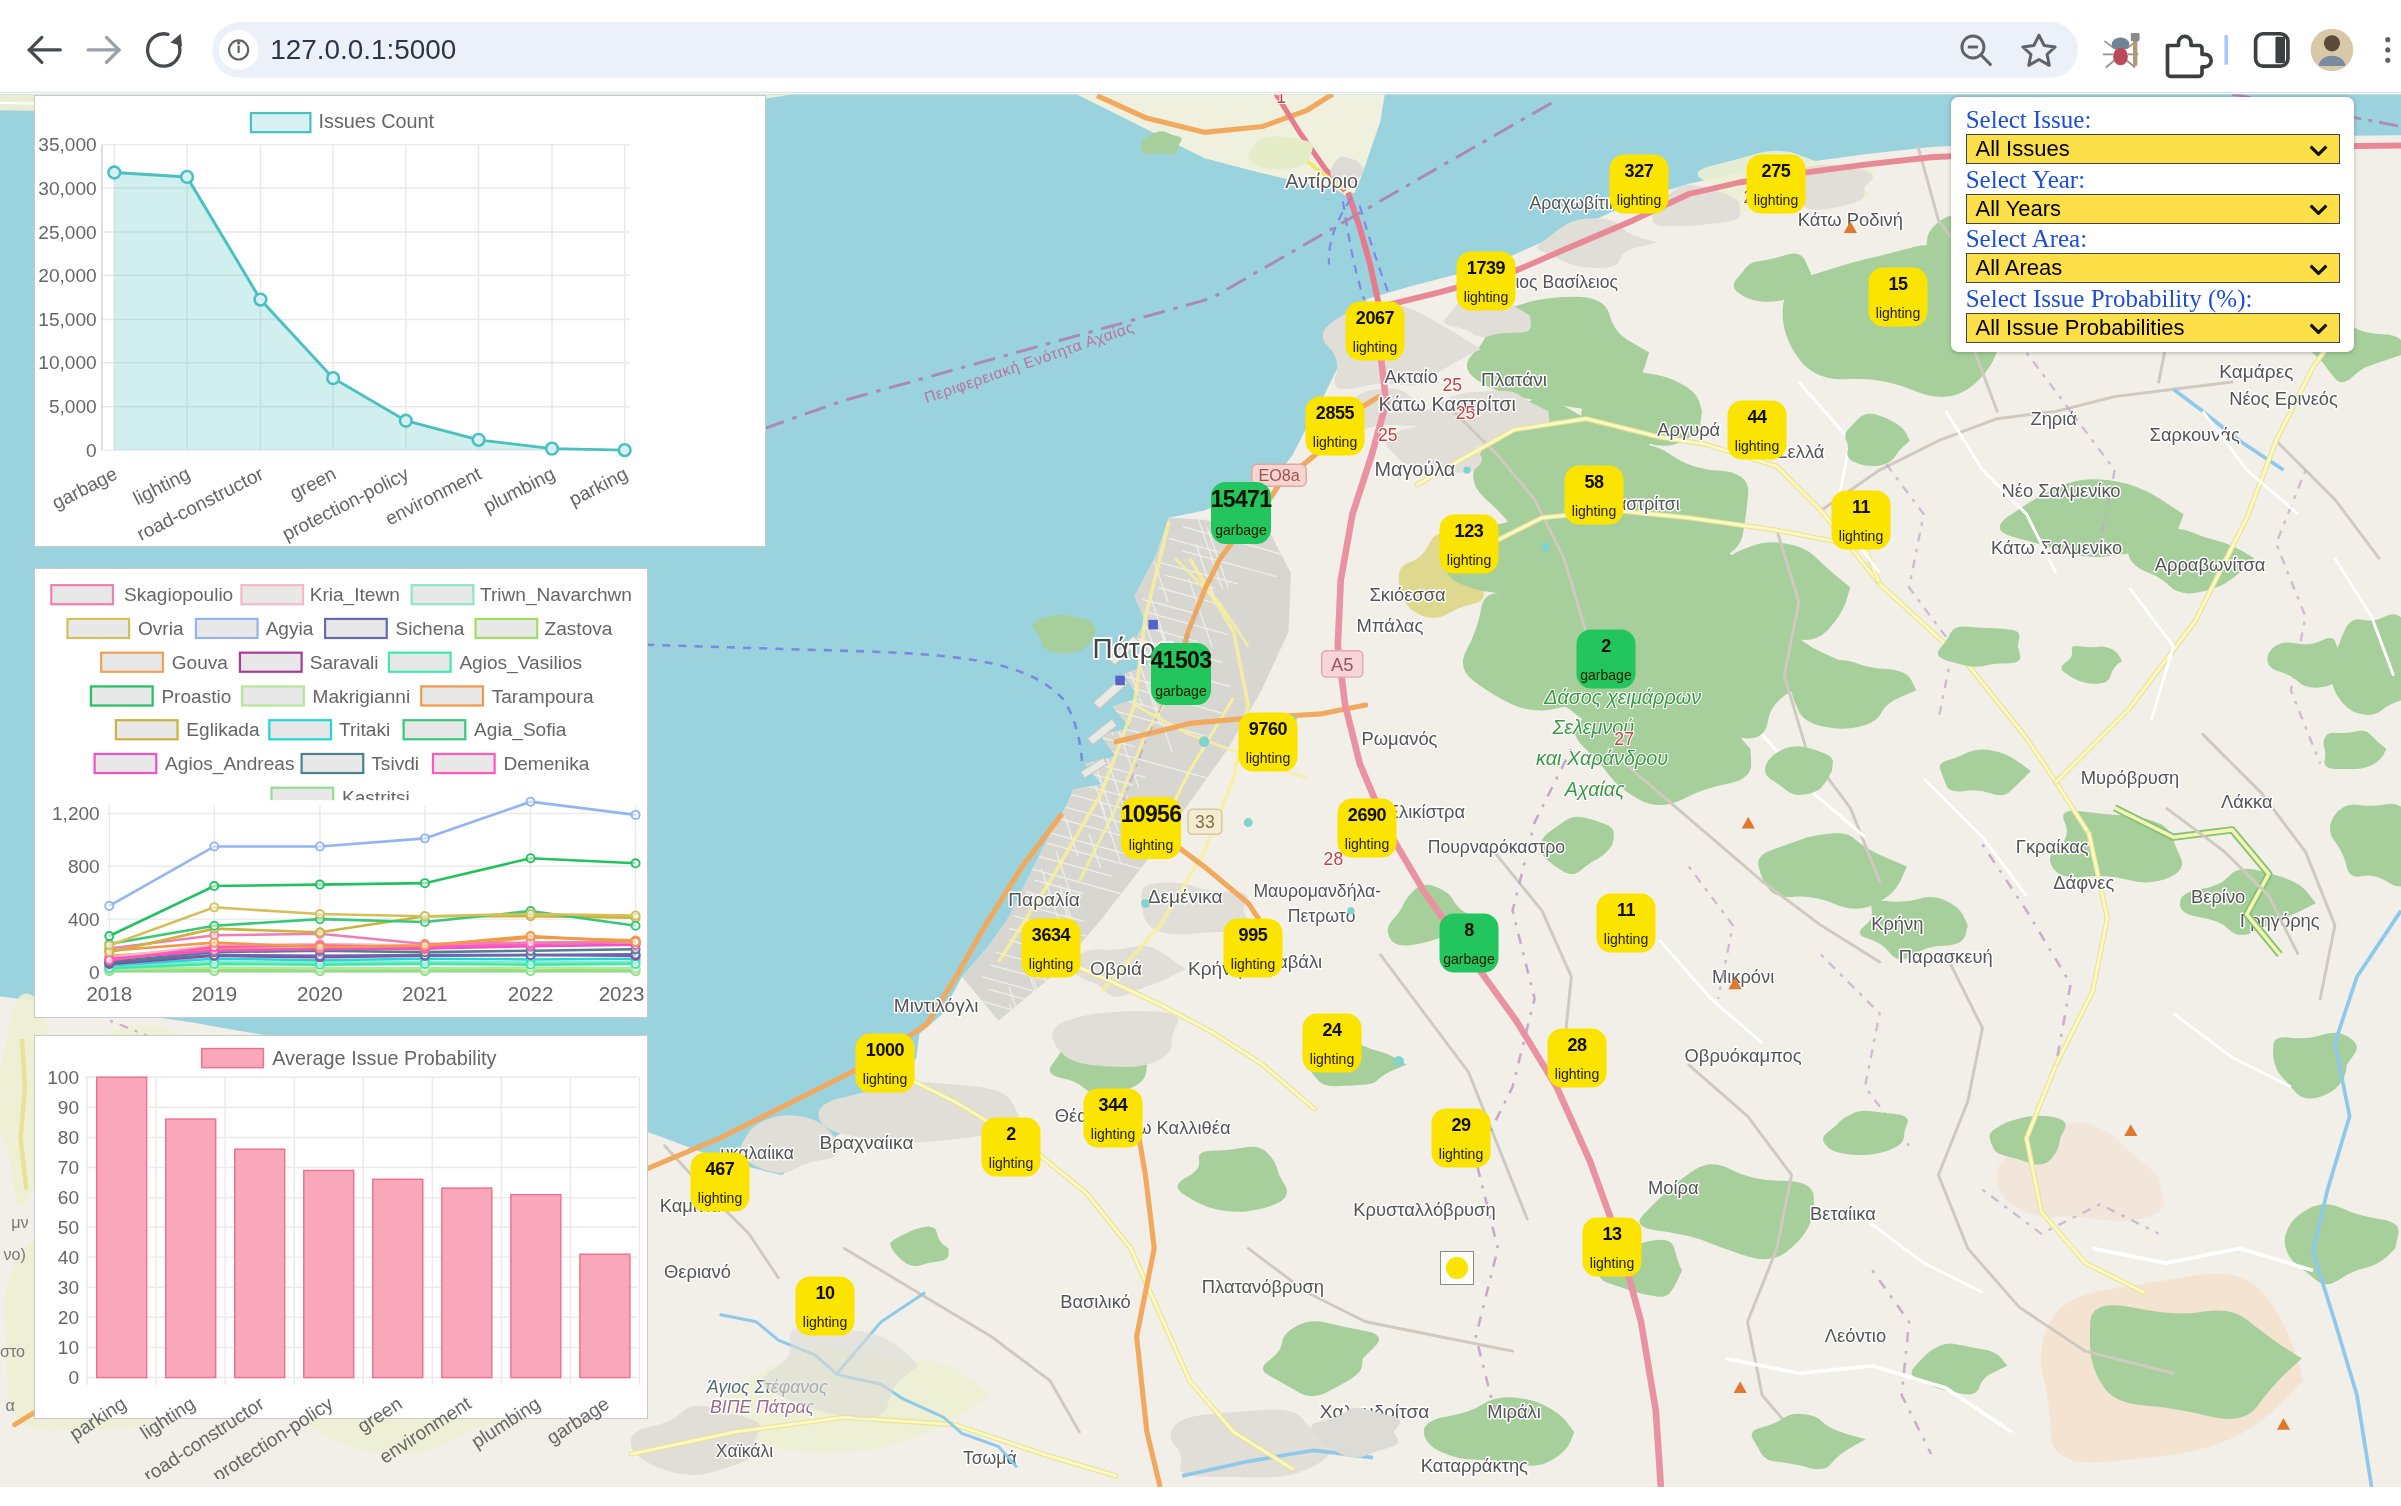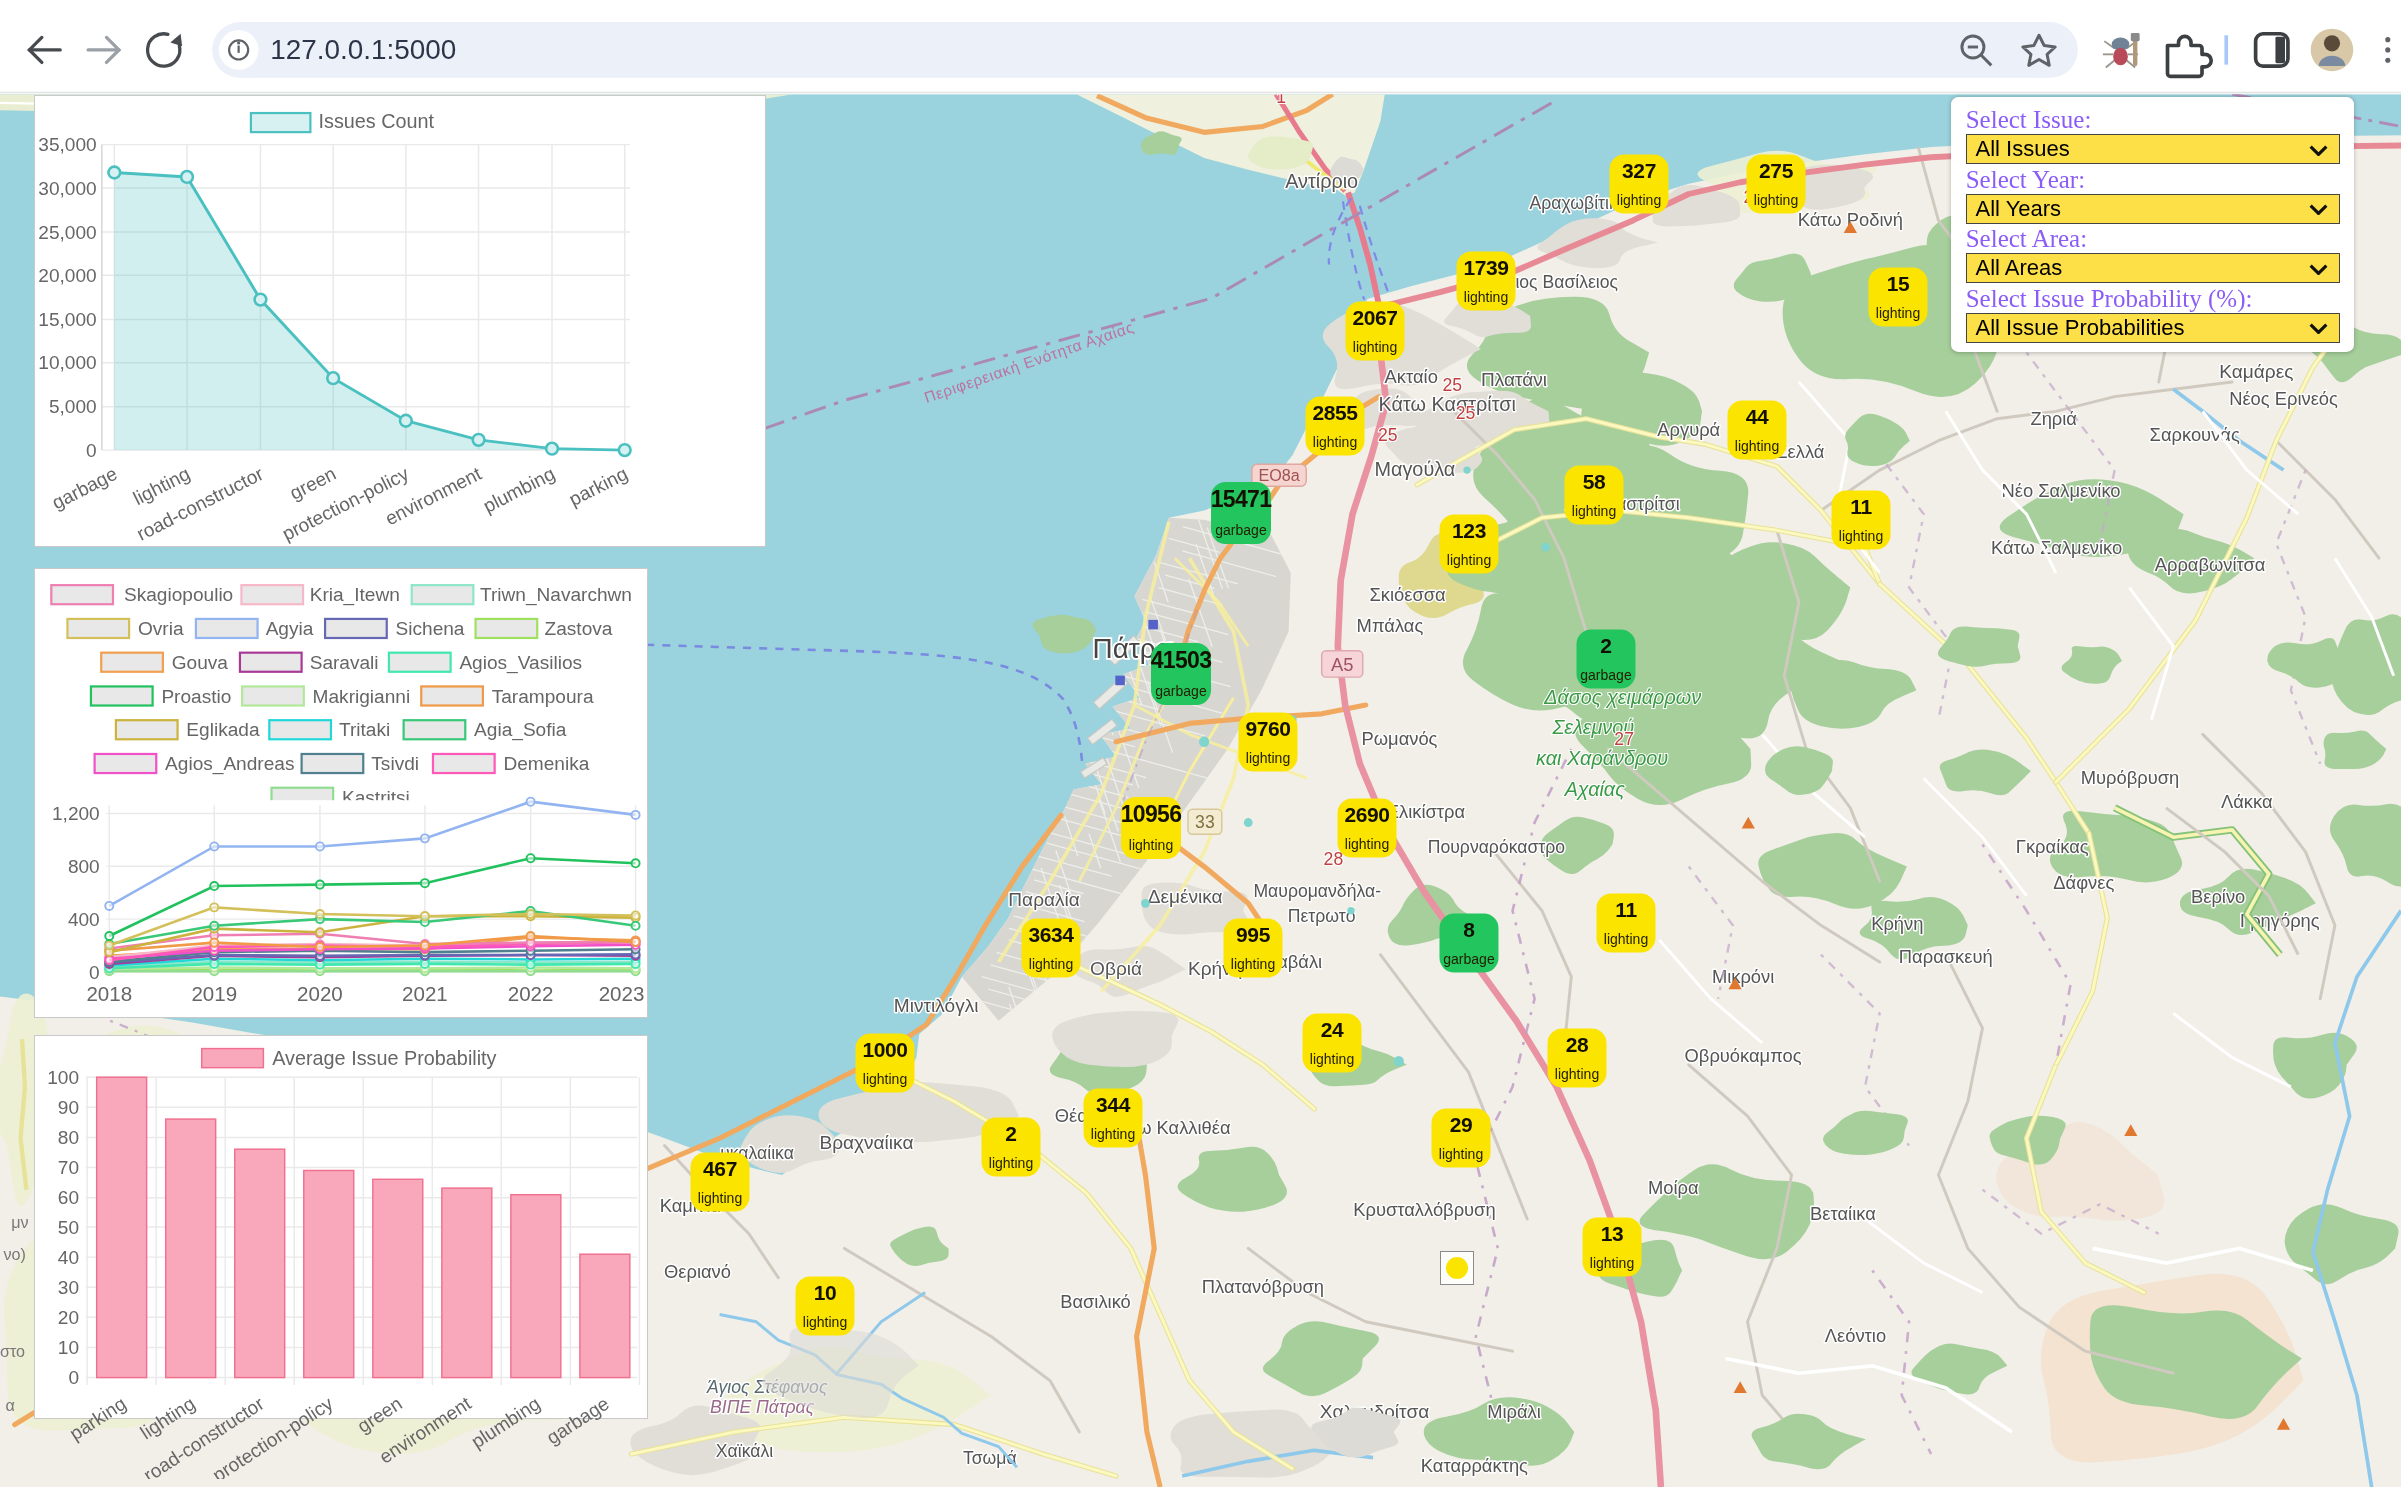--- a/index.html
+++ b/index.html
@@ -4,28 +4,28 @@
 * { margin:0; padding:0; box-sizing:border-box; }
 html,body { width:2401px; height:1507px; overflow:hidden; background:#fff; font-family:"Liberation Sans",sans-serif; }
 #stage { position:relative; width:2401px; height:1507px; }
 #mapwrap { position:absolute; left:0; top:0; }
 .panel { position:absolute; background:#fff; border:1.5px solid #c9c9c9; }
 #p1 { left:34px; top:95px; width:732px; height:452px; }
 #p2 { left:34px; top:568px; width:614px; height:450px; }
 #p3 { left:34px; top:1035px; width:614px; height:384px; }
 .mk { position:absolute; transform:translate(-50%,-50%); background:#fbe400; border-radius:14.7px; text-align:center; width:59px; height:59px; display:flex; flex-direction:column; justify-content:space-between; align-items:center; padding:3.7px 0 5.9px; z-index:5; }
 .mk.o { background:#22c55e; }
-.mk .n { font-weight:bold; font-size:21px; line-height:24px; color:#141000; white-space:nowrap; letter-spacing:-0.4px; }
+.mk .n { font-weight:bold; font-size:18px; line-height:24px; color:#141000; white-space:nowrap; letter-spacing:-0.4px; }
 .mk .t { font-size:14px; line-height:15.4px; color:#242000; }
 .mk.big { width:60px; height:62px; }
 .mk.big .n { font-size:23px; line-height:26px; letter-spacing:-0.7px; }
 .selbox { position:absolute; transform:translate(-50%,-50%); width:34px; height:34px; background:rgba(255,255,255,0.85); border:1.5px solid #8a8a8a; z-index:5; }
 .selbox .dot { position:absolute; left:50%; top:50%; transform:translate(-50%,-50%); width:22px; height:22px; border-radius:50%; background:#fbe400; }
 #filters { position:absolute; left:1951px; top:97px; width:403px; height:255px; background:#fff; border-radius:7.3px; box-shadow:0 0.7px 4.4px rgba(0,0,0,0.25); padding:8.8px 14.7px; z-index:6; }
-.flabel { font-family:"Liberation Serif",serif; font-size:25px; color:#8b5cf6; line-height:28px; margin-top:0.7px; }
+.flabel { font-family:"Liberation Serif",serif; font-size:25px; color:#1d4ed8; line-height:28px; margin-top:0.7px; }
 .fsel { position:relative; width:374px; height:30px; border:1.5px solid #444; background:#fde047; font-size:22px; line-height:27px; padding-left:8.8px; margin-bottom:1.5px; }
 .fsel .chev { position:absolute; right:10.3px; top:9.5px; width:19px; height:11px; }
 </style></head>
 <body>
 <div id="stage">
   <div id="mapwrap"><svg id="map" width="2401" height="1507" viewBox="0 0 3270 2052" font-family="Liberation Sans, sans-serif">
 <defs>
           <clipPath id="mapclip">
             <rect x="0" y="128" width="3270" height="1897"></rect>
           </clipPath>

